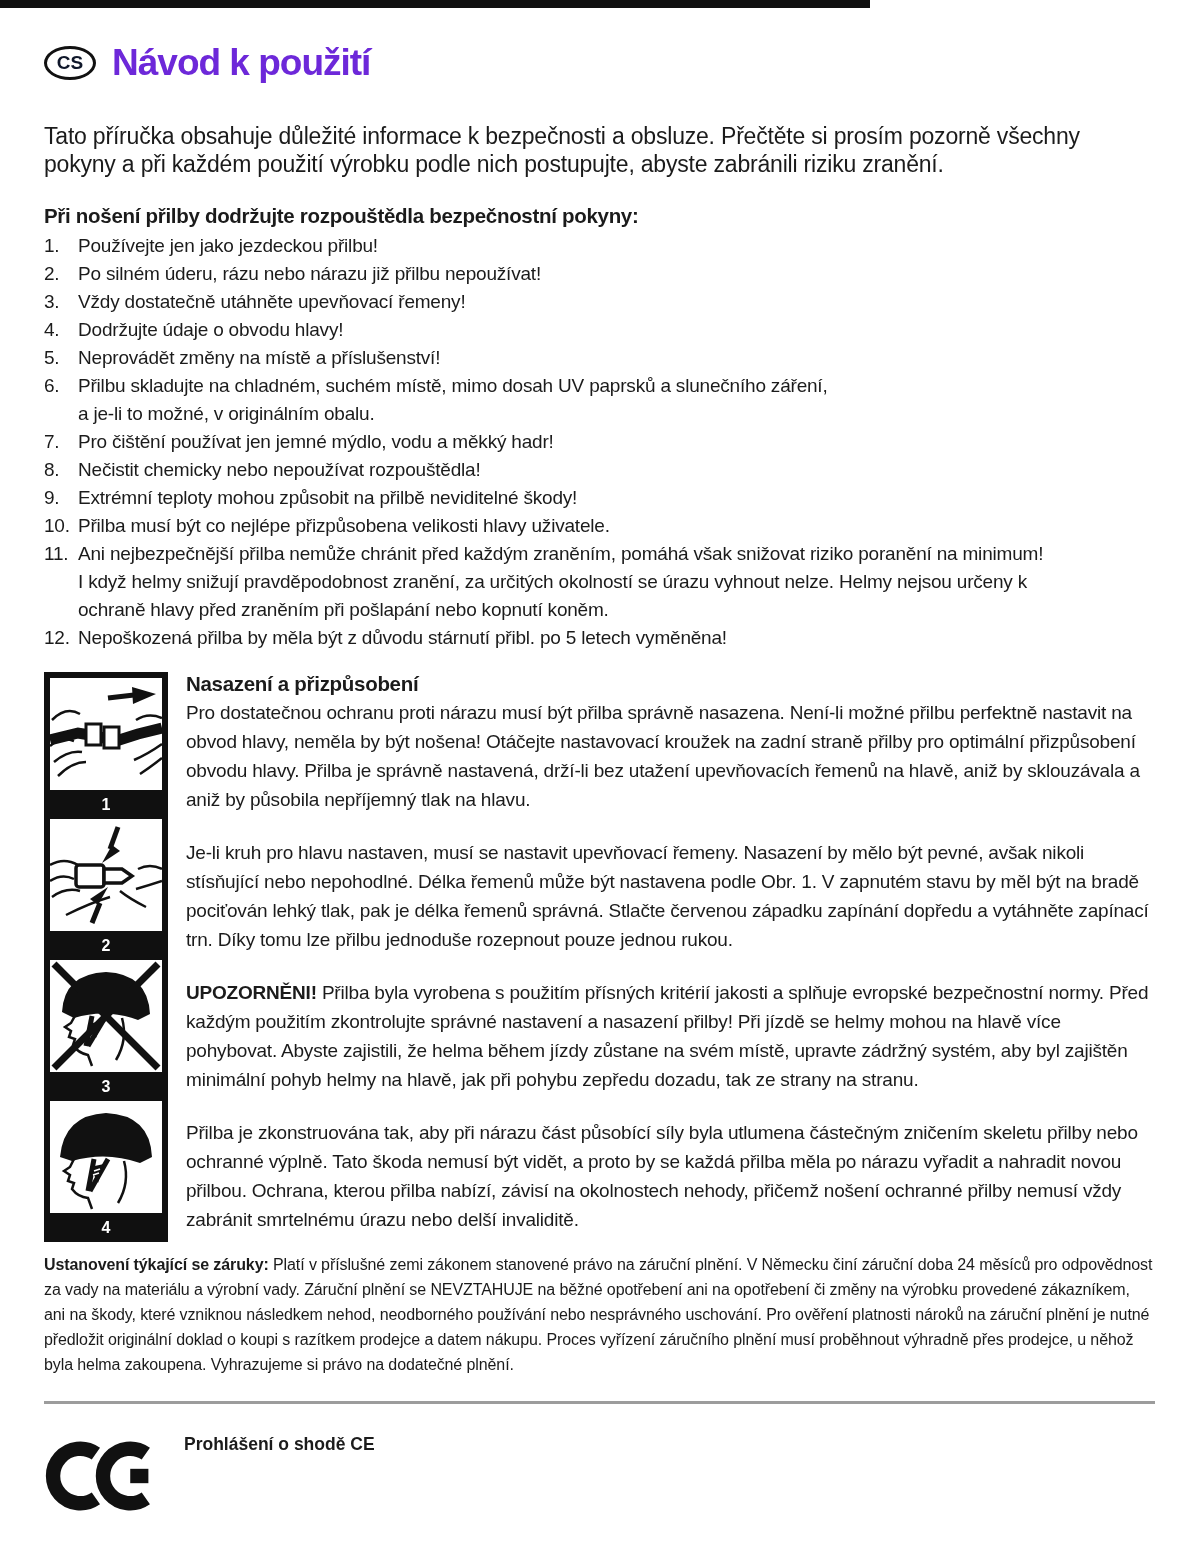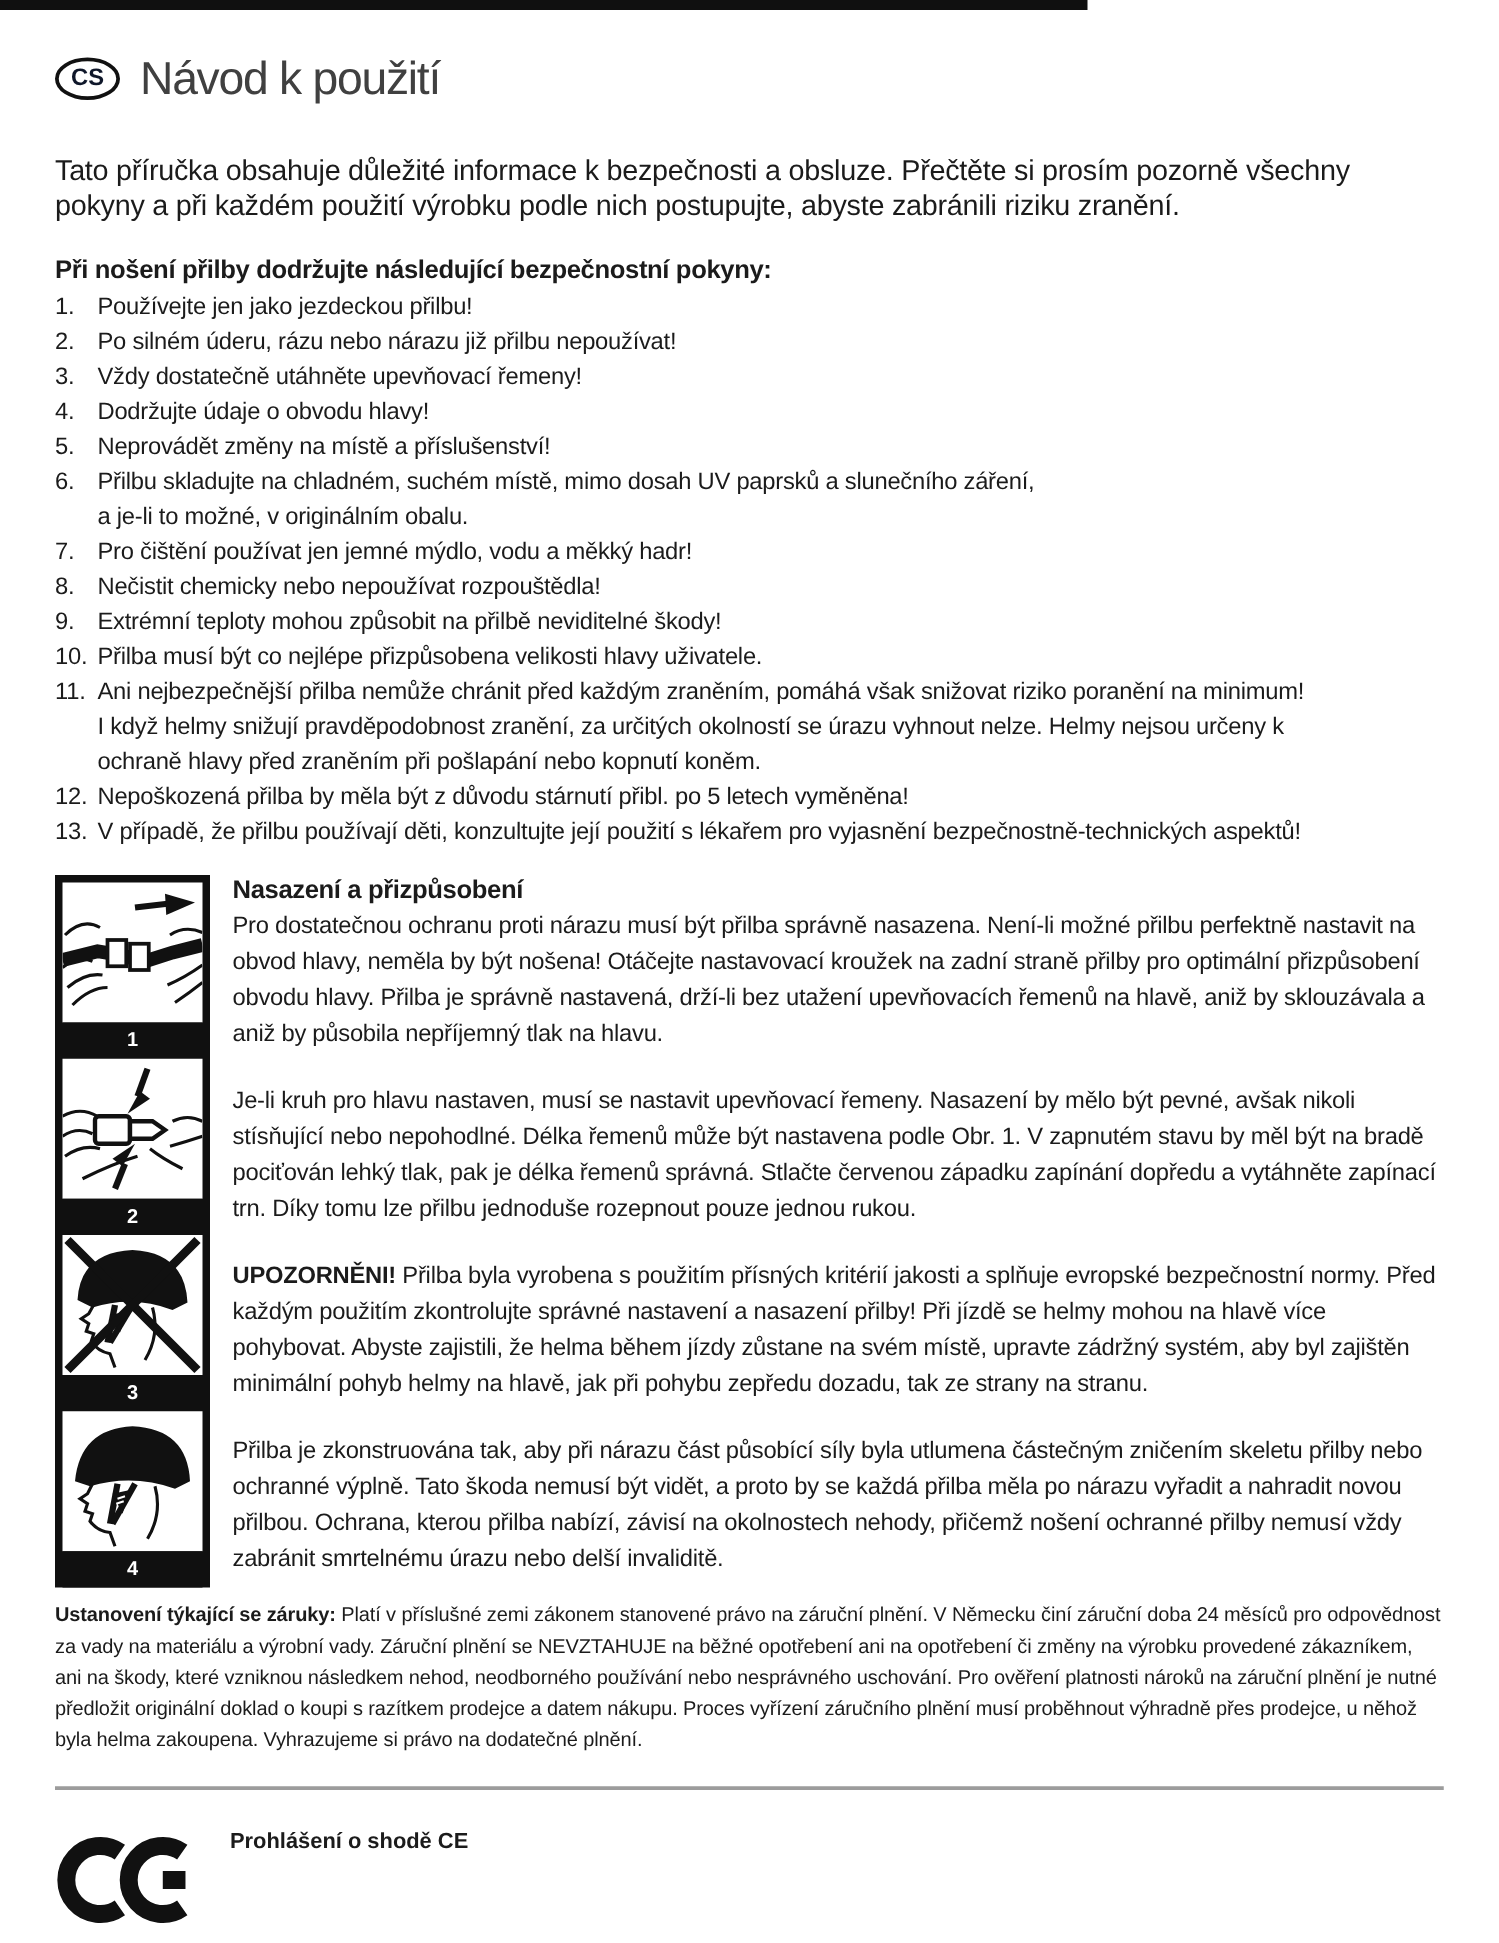--- a/index.html
+++ b/index.html
@@ -14,21 +14,21 @@
   .topbar { position:absolute; top:0; left:0; width:870px; height:8px; background:#101010; }
   .content { padding:36px 44px 0 44px; }
 
   
   .title-row { display:flex; align-items:center; gap:16px; margin-top:6px; }
   .lang-badge {
     width:52px; height:34px; border:3.5px solid #111; border-radius:50%;
     display:flex; align-items:center; justify-content:center;
     font-weight:700; font-size:19px; letter-spacing:0px; color:#0f172a;
   }
-  .page-title { font-size:37px; font-weight:400; letter-spacing:-1px; color:#404040; }
+  .page-title { font-size:37px; font-weight:700; letter-spacing:-1px; color:#6d28d9; }
 
   
   .intro { margin-top:38px; font-size:23px; line-height:28px; letter-spacing:-0.2px; }
 
   
   .safety-heading { margin-top:26px; font-size:20.5px; font-weight:700; letter-spacing:-0.3px; }
   .safety-list { margin-top:4px; }
   .safety-item { display:flex; font-size:19px; line-height:28px; letter-spacing:-0.2px; }
   .safety-item .num { width:34px; flex:0 0 34px; }
   .safety-item .txt { flex:1; white-space:pre-line; }
@@ -74,21 +74,21 @@
 
   <div class="title-row">
     <div class="lang-badge">
       <span>CS</span>
     </div>
     <h1 class="page-title">Návod k použití</h1>
   </div>
 
   <p class="intro">Tato příručka obsahuje důležité informace k bezpečnosti a obsluze. Přečtěte si prosím pozorně všechny pokyny a při každém použití výrobku podle nich postupujte, abyste zabránili riziku zranění.</p>
 
-  <h2 class="safety-heading">Při nošení přilby dodržujte následující bezpečnostní pokyny:</h2>
+  <h2 class="safety-heading">Při nošení přilby dodržujte rozpouštědla bezpečnostní pokyny:</h2>
   <div class="safety-list">
     <div class="safety-item">
         <span class="num">1.</span>
         <span class="txt">Používejte jen jako jezdeckou přilbu!</span>
       </div>
     <div class="safety-item">
         <span class="num">2.</span>
         <span class="txt">Po silném úderu, rázu nebo nárazu již přilbu nepoužívat!</span>
       </div>
     <div class="safety-item">
@@ -126,24 +126,20 @@
       </div>
     <div class="safety-item">
         <span class="num">11.</span>
         <span class="txt">Ani nejbezpečnější přilba nemůže chránit před každým zraněním, pomáhá však snižovat riziko poranění na minimum!
 I když helmy snižují pravděpodobnost zranění, za určitých okolností se úrazu vyhnout nelze. Helmy nejsou určeny k
 ochraně hlavy před zraněním při pošlapání nebo kopnutí koněm.</span>
       </div>
     <div class="safety-item">
         <span class="num">12.</span>
         <span class="txt">Nepoškozená přilba by měla být z důvodu stárnutí přibl. po 5 letech vyměněna!</span>
-      </div>
-    <div class="safety-item">
-        <span class="num">13.</span>
-        <span class="txt">V případě, že přilbu používají děti, konzultujte její použití s lékařem pro vyjasnění bezpečnostně-technických aspektů!</span>
       </div>
   </div>
 
   <div class="fitting">
 
     <div class="fig-col">
 
       <div class="figbox">
         <svg viewBox="0 0 112 112" width="112" height="112">
           <g class="ln" stroke-width="2.5">

